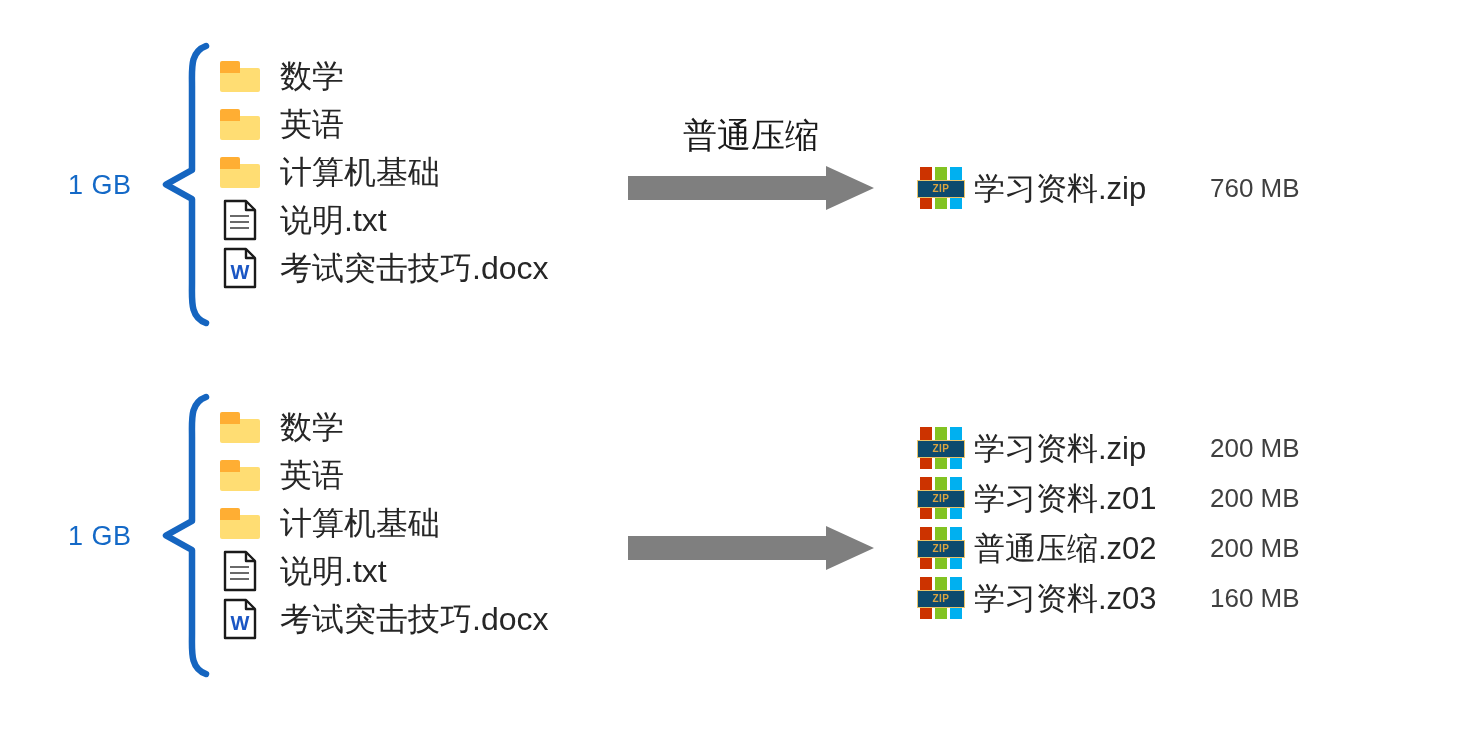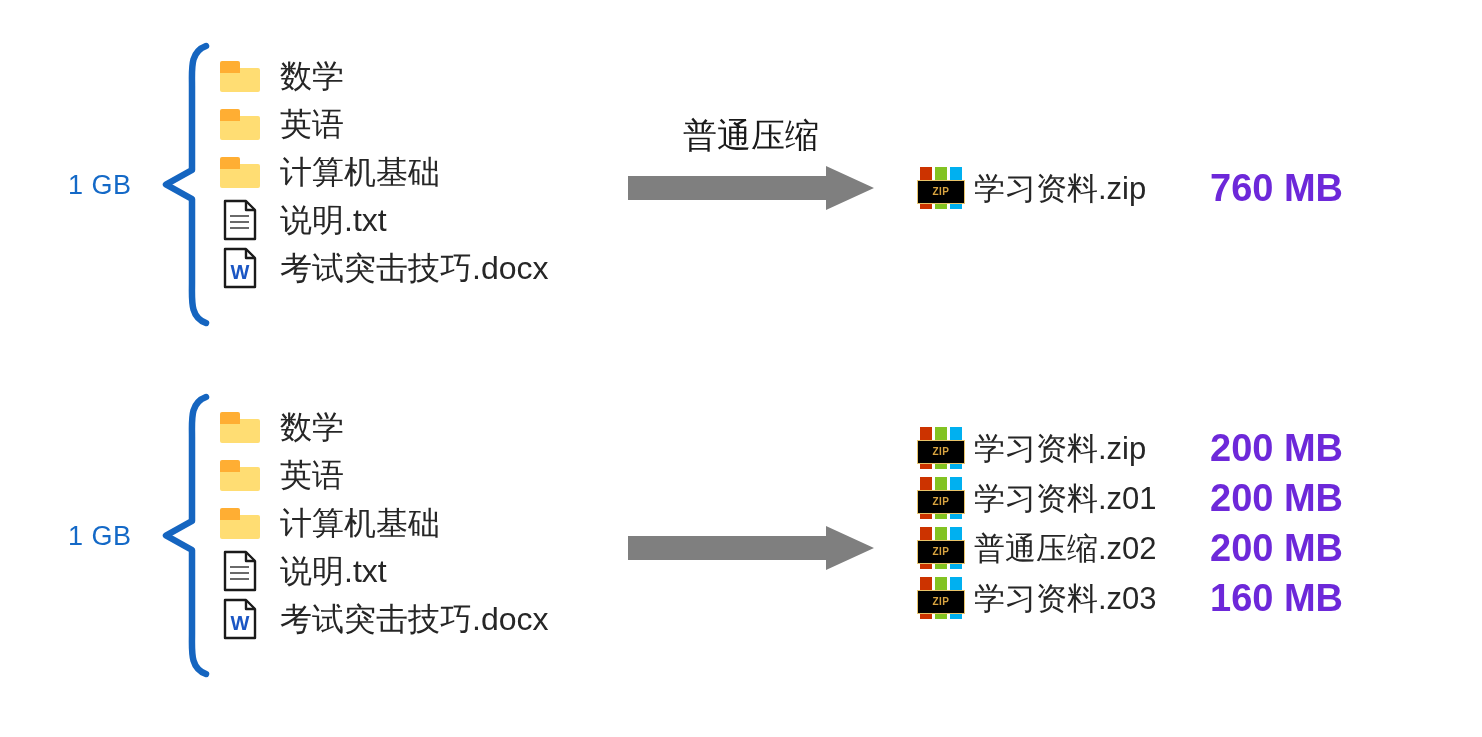--- a/index.html
+++ b/index.html
@@ -151,22 +151,22 @@
     height: 42px;
   }
   .zip-icon .c1 { left: 0px;  background: #CC3300; }
   .zip-icon .c2 { left: 15px; background: #82C322; }
   .zip-icon .c3 { left: 30px; background: #00B0F0; }
   .zip-icon .band {
     position: absolute;
     left: -3px;
     top: 13px;
     width: 48px;
-    height: 24px;
-    background: #000000;
+    height: 18px;
+    background: #0c4a6e;
     border: 1px solid #E8C46A;
     box-sizing: border-box;
     display: flex;
     align-items: center;
     justify-content: center;
   }
   .zip-icon .band span {
     font-family: "Liberation Sans", "DejaVu Sans", sans-serif;
     font-size: 10px;
     font-weight: bold;
@@ -176,25 +176,24 @@
   }
   .zip-name {
     margin-left: 12px;
     font-size: 31px;
     line-height: 1;
     color: #262626;
     white-space: nowrap;
     width: 236px;
   }
   .zip-size {
-    font-size: 38px;
-    line-height: 1;
-    color: #6d28d9;
-    white-space: nowrap;
-    font-weight: bold;
+    font-size: 26px;
+    line-height: 1;
+    color: #404040;
+    white-space: nowrap;
   }
 </style>
 </head>
 <body>
 
 <div class="diagram">
 
   <div class="section section-top">
 
     <div class="size-label" style="left:68px; top:172px;">1 GB</div>

